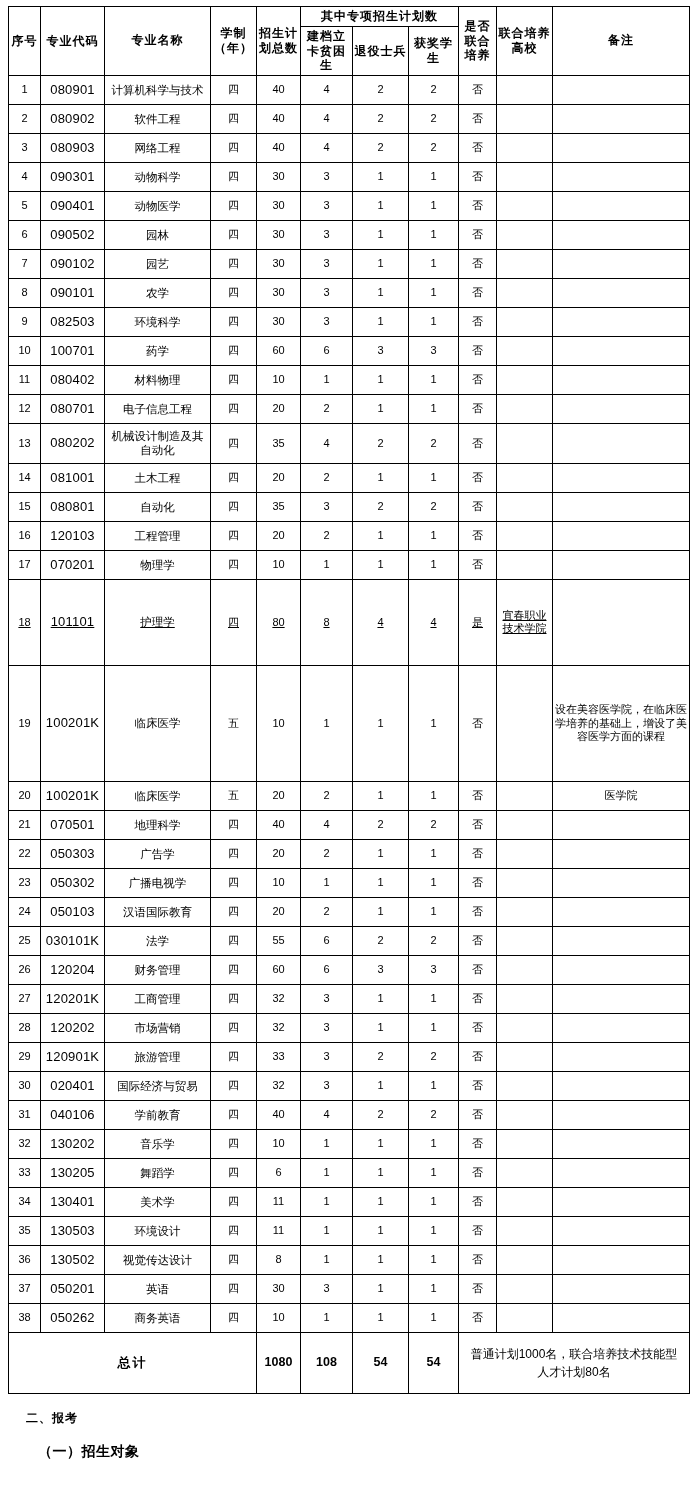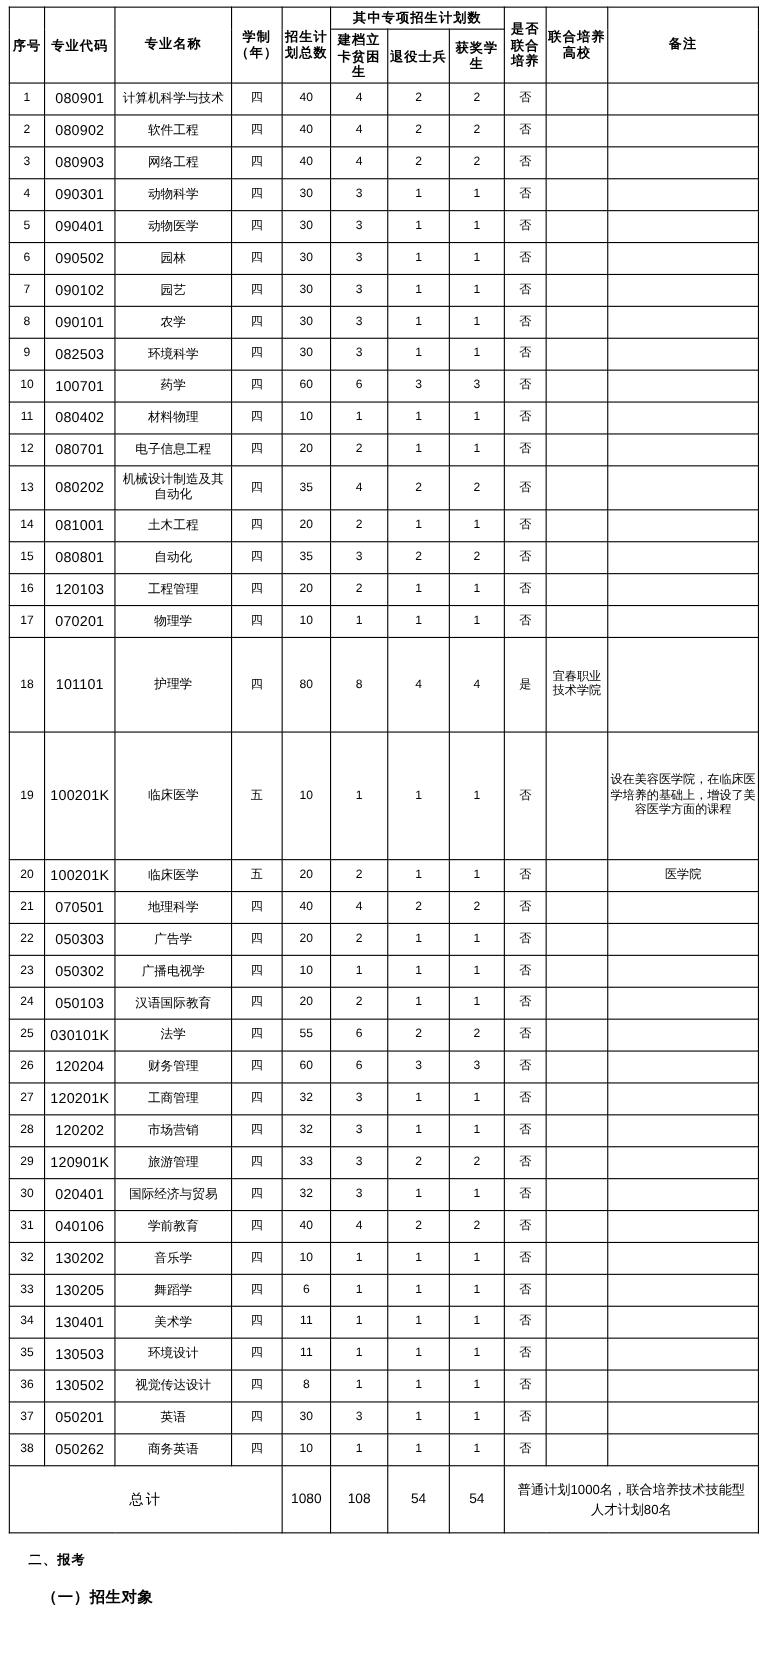--- a/index.html
+++ b/index.html
@@ -67,21 +67,21 @@
     padding: 3px 5px;
     text-align: center;
   }
   td.school-vert {
     font-size: 11px;
     line-height: 1.55;
     padding: 3px 4px;
   }
   tr.total-row td {
     font-size: 12.5px;
-    font-weight: normal;
+    font-weight: bold;
     height: 54px;
   }
   tr.total-row td.total-label {
     font-size: 13px;
     letter-spacing: 2px;
   }
   tr.total-row td.total-note {
     font-size: 12px;
     font-weight: normal;
     line-height: 1.5;
@@ -380,21 +380,21 @@
           <td class="name">物理学</td>
           <td class="num">四</td>
           <td class="num">10</td>
           <td class="num">1</td>
           <td class="num">1</td>
           <td class="num">1</td>
           <td class="num">否</td>
           <td class="school-vert"></td>
           <td class="remark"></td>
         </tr>
-        <tr style="height: 86px;">
+        <tr style="height: 86px; text-decoration: underline;">
           <td class="idx">18</td>
           <td class="code">101101</td>
           <td class="name">护理学</td>
           <td class="num">四</td>
           <td class="num">80</td>
           <td class="num">8</td>
           <td class="num">4</td>
           <td class="num">4</td>
           <td class="num">是</td>
           <td class="school-vert">宜春职业技术学院</td>

